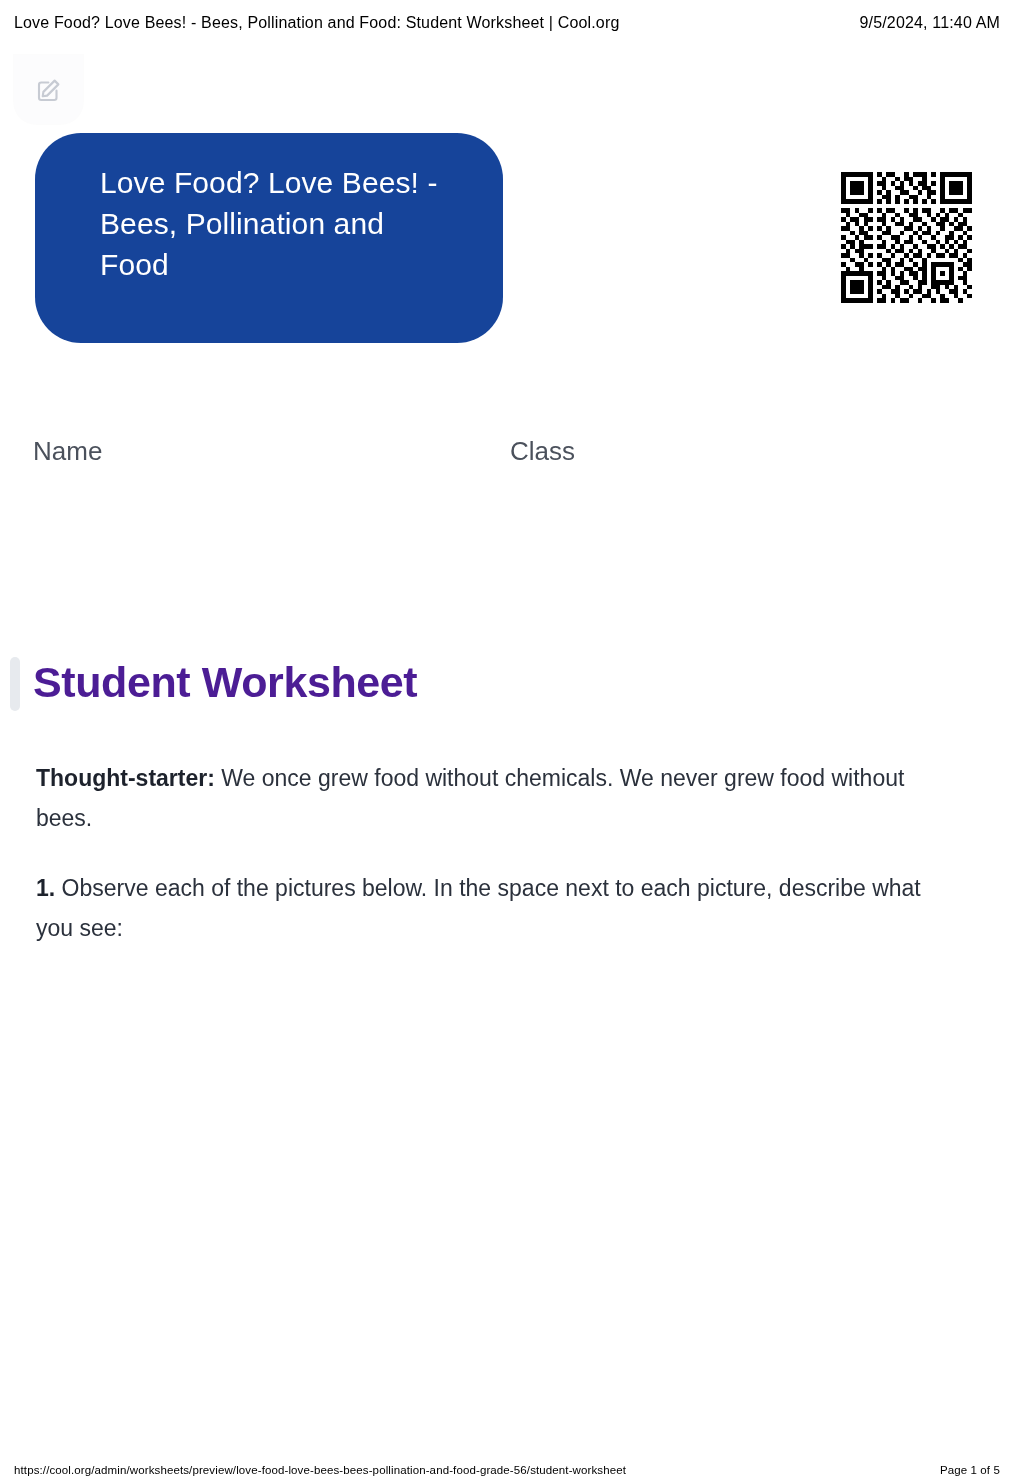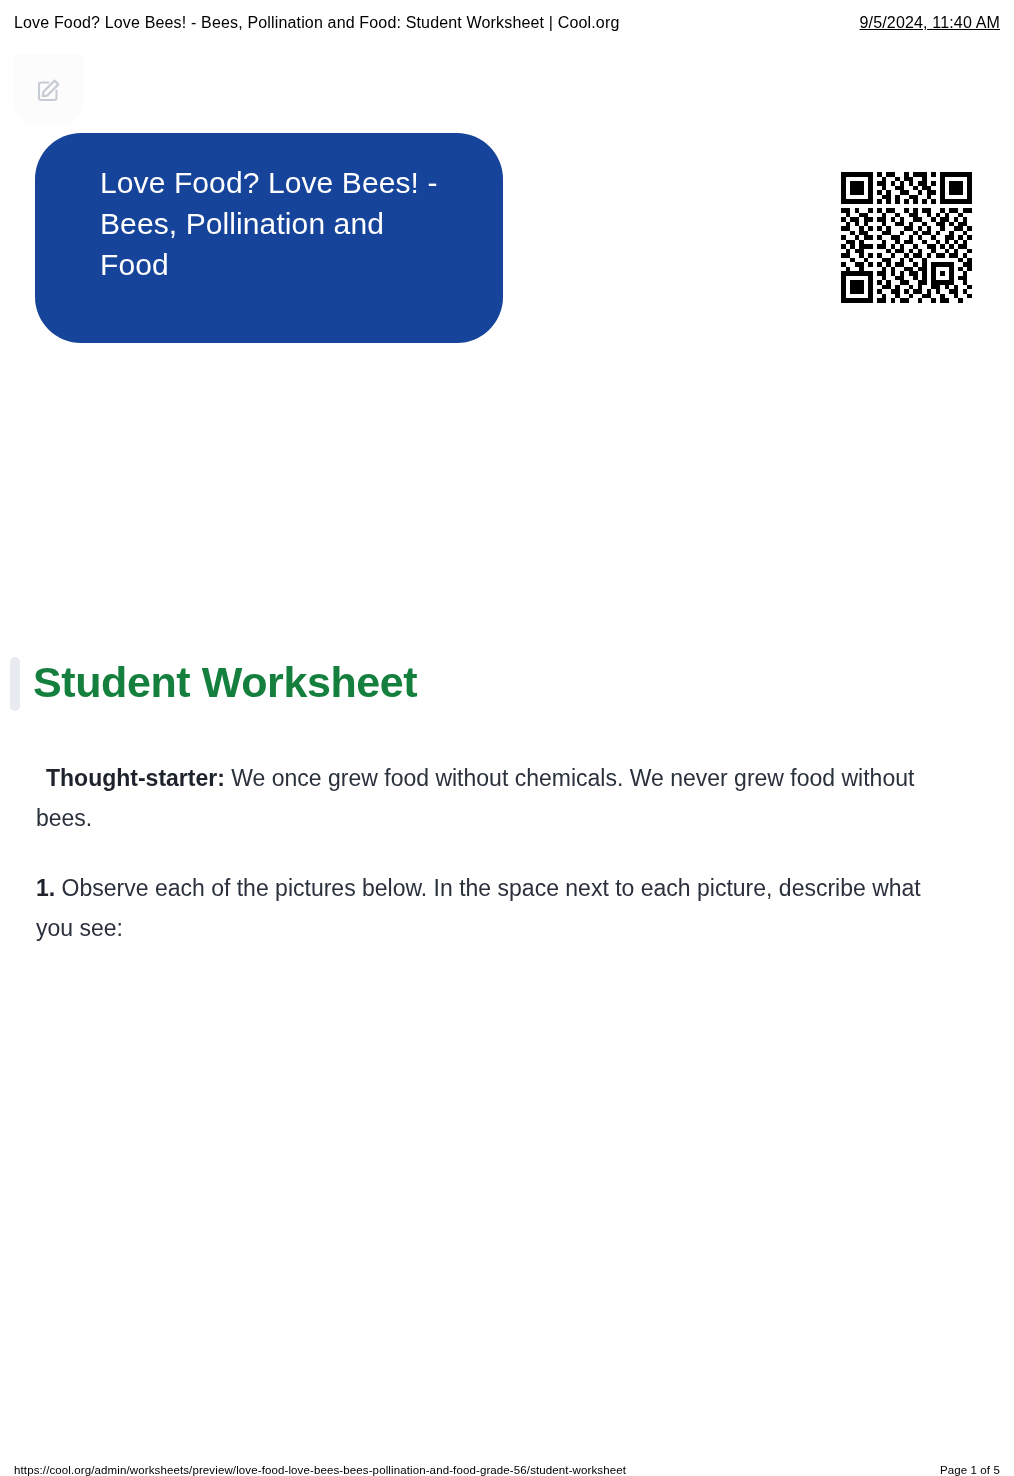--- a/index.html
+++ b/index.html
@@ -34,21 +34,20 @@
     letter-spacing: 0.01em;
   }
   .print-header .ph-title {
     white-space: nowrap;
     overflow: hidden;
     text-overflow: ellipsis;
     max-width: 760px;
   }
   .print-header .ph-date {
     white-space: nowrap;
-    text-decoration: underline;
   }
 
   .print-footer {
     position: absolute;
     bottom: 0;
     left: 0;
     width: 1014px;
     height: 86px;
     display: flex;
     align-items: flex-end;
@@ -171,42 +170,41 @@
     background: #e7eaee;
   }
   .section-head h1 {
     position: absolute;
     left: 33px;
     top: 0;
     margin: 0;
     font-size: 43px;
     line-height: 62px;
     font-weight: 700;
-    color: #15803d;
+    color: #4c1d95;
     letter-spacing: -0.4px;
   }
 
   
   .content {
     position: absolute;
     left: 36px;
     top: 712px;
     width: 920px;
   }
   .content p {
     margin: 0 0 30px 0;
     font-size: 23px;
     line-height: 40px;
     color: #2b313c;
     font-weight: 400;
   }
   .content p .lead {
     font-weight: 700;
     color: #1d222c;
-    margin-left: 10px;
   }
   .content p.q .num {
     font-weight: 700;
     color: #1d222c;
   }
 </style>
 </head>
 <body>
 
 <div class="print-header">
@@ -481,20 +479,24 @@
           <rect x="11" y="28" width="1" height="1"></rect>
         <rect x="13" y="28" width="2" height="1"></rect>
           <rect x="17" y="28" width="1" height="1"></rect>
         <rect x="20" y="28" width="1" height="1"></rect>
           <rect x="22" y="28" width="2" height="1"></rect>
         <rect x="26" y="28" width="1" height="1"></rect>
       </g>
     </svg>
   </div>
 
+  <div class="nameclass">
+    <span class="nc-name">Name</span>
+    <span class="nc-class">Class</span>
+  </div>
 
   <div class="section-head">
     <span class="accent"></span>
     <h1>Student Worksheet</h1>
   </div>
 
   <div class="content">
     <p><span class="lead">Thought-starter:</span><span> We once grew food without chemicals. We never grew food without bees.</span></p>
     <p class="q"><span class="num">1.</span><span> Observe each of the pictures below. In the space next to each picture, describe what you see:</span></p>
   </div>

